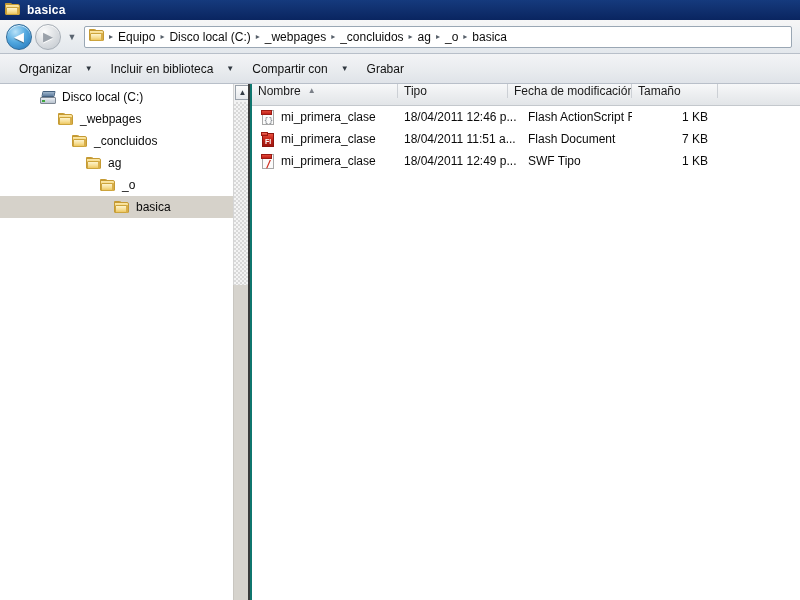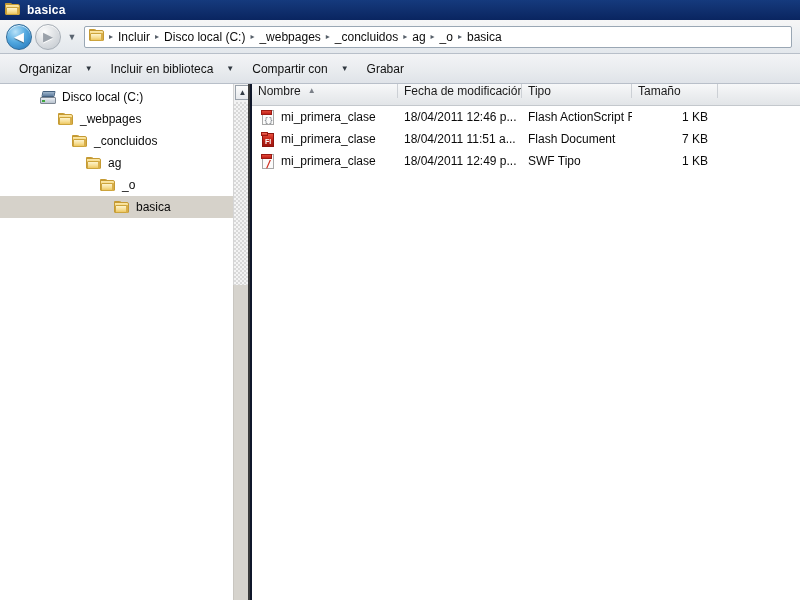--- a/index.html
+++ b/index.html
@@ -7,21 +7,21 @@
     width: 800px; height: 600px;
     overflow: hidden;
     background: #ffffff;
     font-family: "Liberation Sans", sans-serif;
     font-size: 12px;
     color: #000000;
   }
   #app {
     position: relative;
     width: 800px; height: 600px;
-    background: #0f172a;
+    background: #0f766e;
   }
 
   
   .titlebar {
     position: absolute; left: 0; top: 0;
     width: 800px; height: 20px;
     background: #0c2a66;
     background: linear-gradient(to bottom, #153a7d 0%, #0a2560 100%);
     display: flex; align-items: center;
     padding-left: 5px;
@@ -387,21 +387,21 @@
       <span>▼</span>
     </div>
 
     <div class="addressbar">
       <span class="addr-folder">
         <span class="folder">
           <span class="tab"></span><span class="back"></span><span class="flap"></span><span class="spine"></span>
         </span>
       </span>
       <span class="crumb-sep">▸</span>
-      <span class="crumb">Incluir</span>
+      <span class="crumb">Equipo</span>
       <span class="crumb-sep">▸</span>
       <span class="crumb">Disco local (C:)</span>
       <span class="crumb-sep">▸</span>
       <span class="crumb">_webpages</span>
       <span class="crumb-sep">▸</span>
       <span class="crumb">_concluidos</span>
       <span class="crumb-sep">▸</span>
       <span class="crumb">ag</span>
       <span class="crumb-sep">▸</span>
       <span class="crumb">_o</span>
@@ -506,25 +506,25 @@
     <div class="splitter-edge"></div>
   </div>
 
   <div class="file-pane">
 
     <div class="col-header">
       <div class="col c-name">
         <span>Nombre</span>
         <span class="sort-arrow">▲</span>
       </div>
+      <div class="col c-type">
+        <span>Tipo</span>
+      </div>
       <div class="col c-date">
         <span>Fecha de modificación</span>
-      </div>
-      <div class="col c-type">
-        <span>Tipo</span>
       </div>
       <div class="col c-size">
         <span>Tamaño</span>
       </div>
       <div class="col c-pad"></div>
     </div>
 
     <div class="file-rows">
 
       <div class="file-row">

